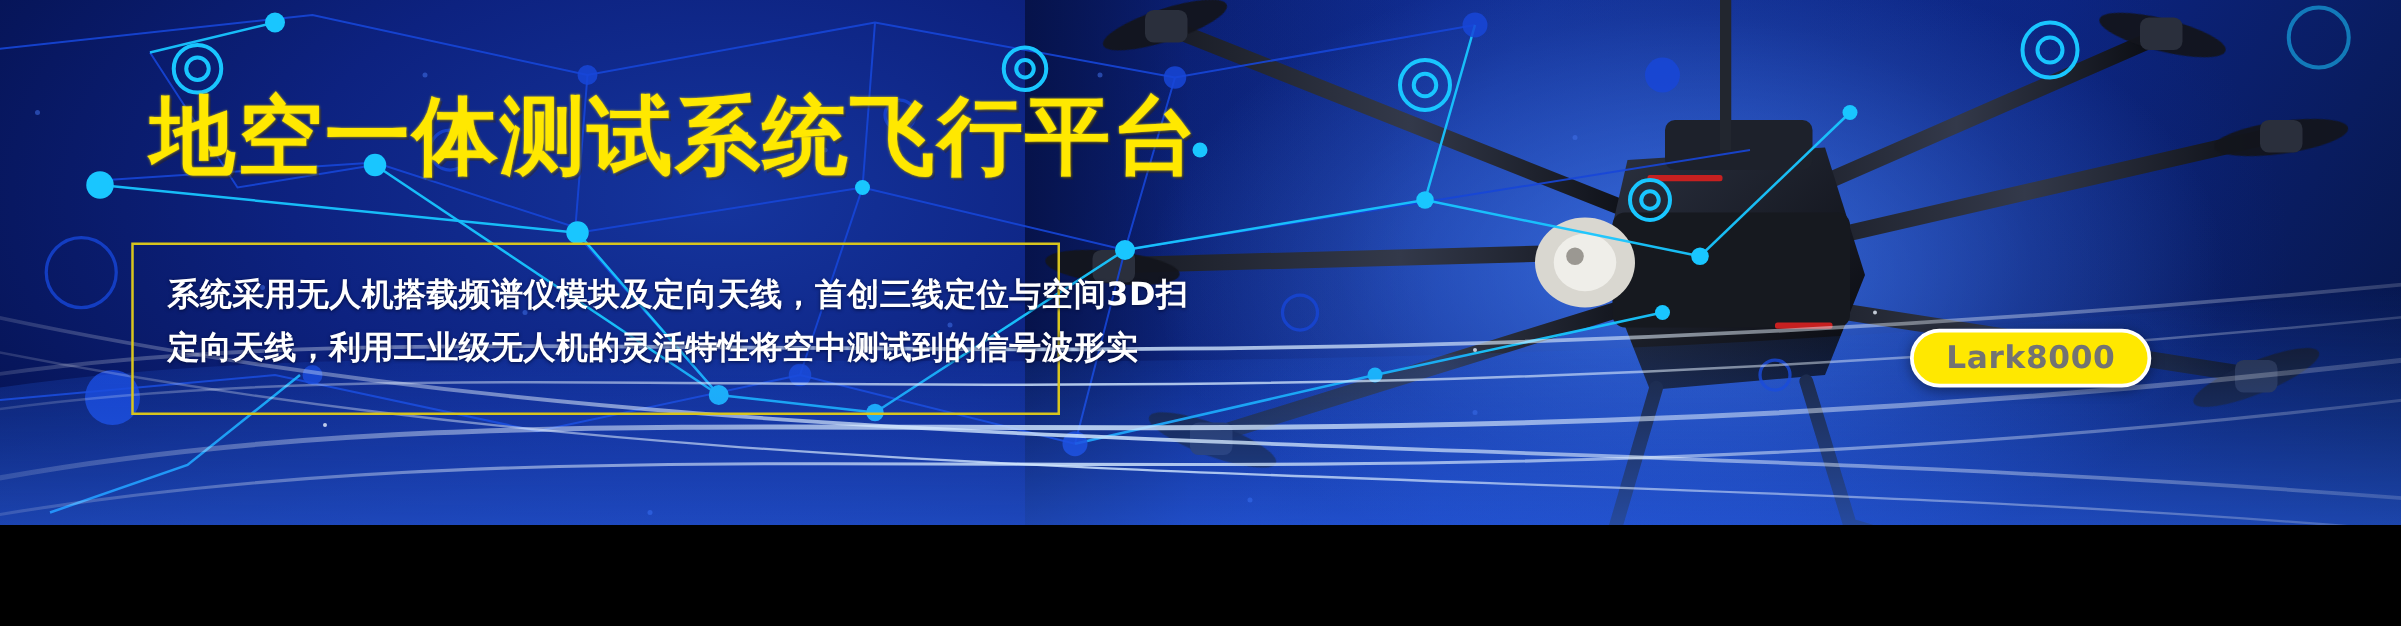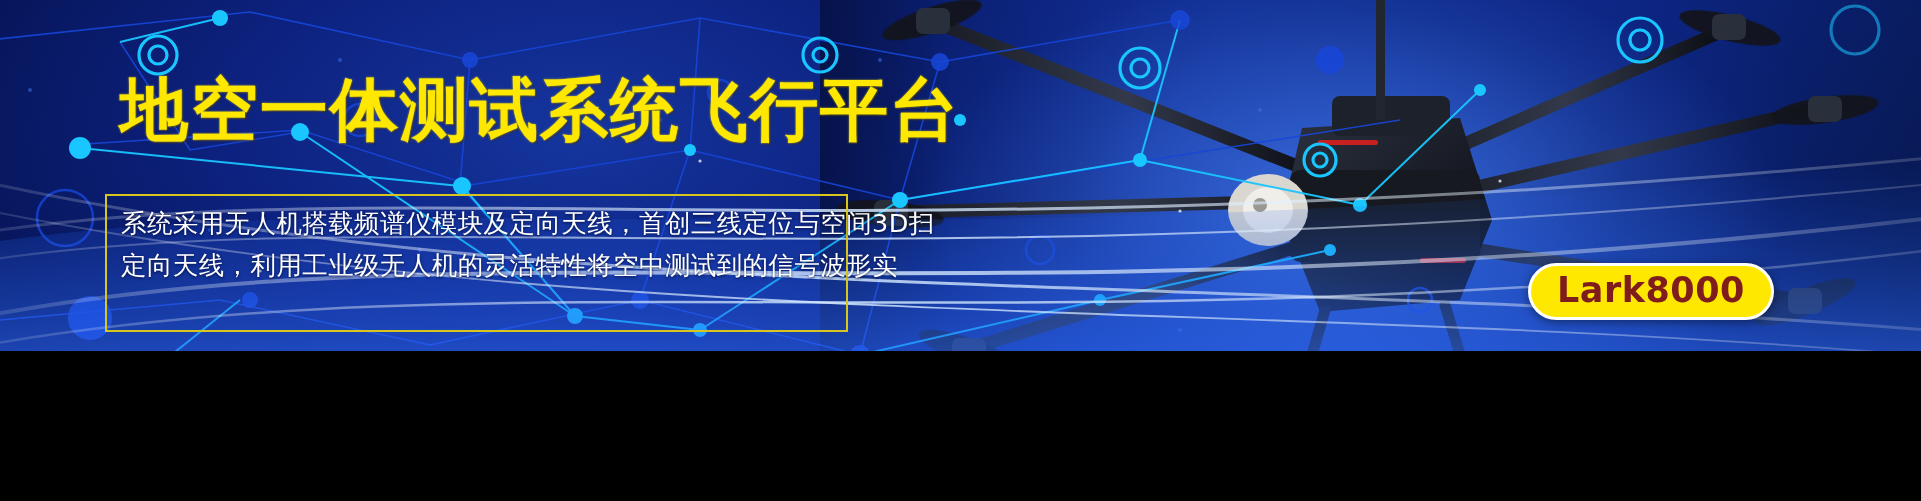--- a/index.html
+++ b/index.html
@@ -1,17 +1,17 @@
 <!DOCTYPE html>
 <html><head>
 <meta charset="utf-8">
 <style>
   html,body{margin:0;padding:0;background:#000;}
   #banner{
-    position:relative;width:1921px;height:351px;overflow:hidden;
+    position:relative;width:1921px;height:420px;overflow:hidden;
     font-family:"Liberation Sans","DejaVu Sans",sans-serif;
     background:
       radial-gradient(ellipse 900px 520px at 30% 38%, #15359e 0%, #0d2280 38%, #07165c 68%, #030b3a 100%),
       linear-gradient(135deg,#061355 0%,#0a1f73 45%,#061a66 70%,#03103f 100%);
   }
   
   .photo-zone{
     position:absolute;left:820px;top:0;width:1101px;height:501px;
     background:
       radial-gradient(ellipse 620px 420px at 48% 40%, rgba(40,90,210,.55) 0%, rgba(16,45,140,.35) 45%, rgba(4,14,60,0) 78%),
@@ -35,33 +35,33 @@
     font-family:"DejaVu Sans","Liberation Sans",sans-serif;
     text-shadow:0 0 2px rgba(255,232,0,.9),2px 2px 0 rgba(60,40,0,.35);
   }
   
   .textbox{
     position:absolute;left:105px;top:194px;width:743px;height:138px;
     border:2px solid #d8c51e;box-sizing:border-box;
     padding:6px 14px 0 14px;
   }
   .bodytext{
-    margin:0;color:#ffffff;font-size:25.5px;line-height:42px;
-    letter-spacing:.4px;font-weight:400;
+    margin:13px;color:#ffffff;font-size:25.5px;line-height:42px;
+    letter-spacing:.4px;font-weight:700;
     font-family:"DejaVu Sans","Liberation Sans",sans-serif;
     text-shadow:0 1px 3px rgba(0,10,50,.85);
     white-space:nowrap;
   }
   .bodytext span{display:block;}
   
   .badge{
     position:absolute;left:1528px;top:263px;
     padding:7px 26px 9px 26px;border-radius:30px;
     background:#ffe800;border:3px solid #ffffff;
-    color:#7f1d1d;font-size:35px;font-weight:700;letter-spacing:.5px;
+    color:#737373;font-size:25px;font-weight:700;letter-spacing:.5px;
     font-family:"DejaVu Sans","Liberation Sans",sans-serif;
     box-shadow:0 2px 10px rgba(0,0,0,.45);
     line-height:1;
   }
 </style>
 </head>
 <body>
 
 <div id="banner">
 

